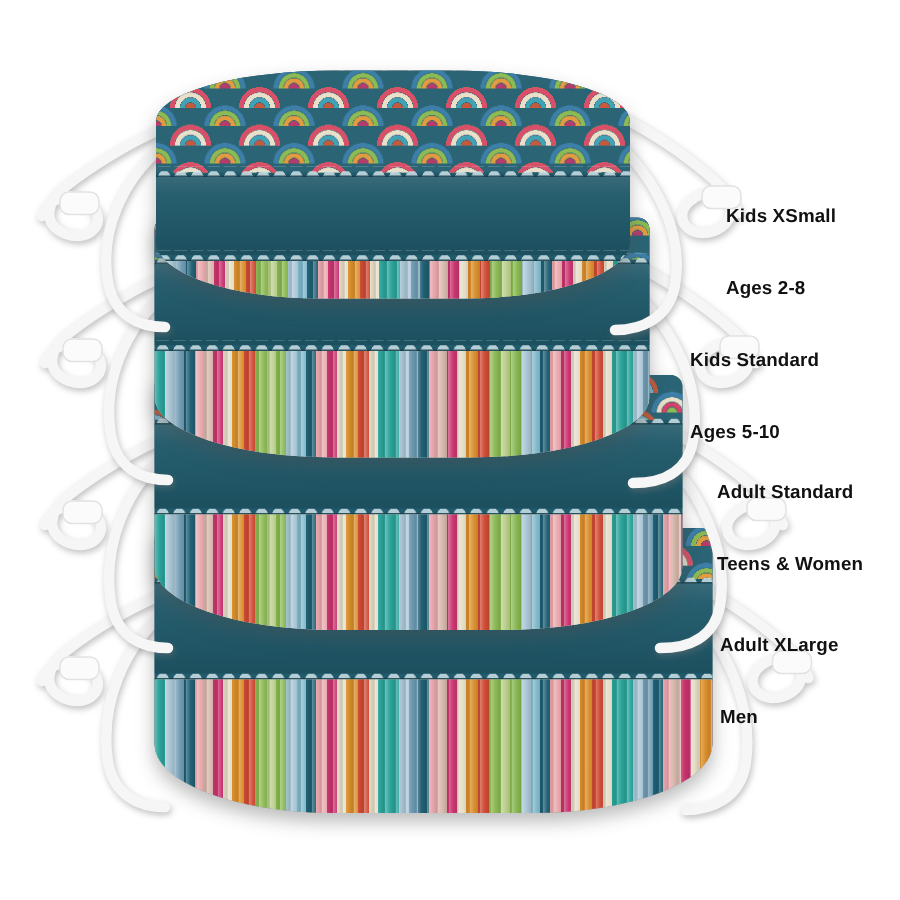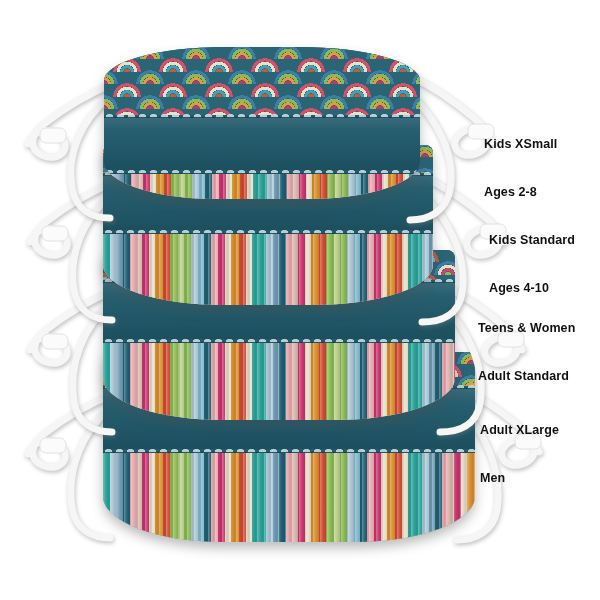--- a/index.html
+++ b/index.html
@@ -284,28 +284,28 @@
       <div class="seam" style="top:126px;"></div>
       <div class="fab stripes" style="top:127px;height:40px;"></div>
     </div>
   </div>
 
   <div class="label" style="left:484px;top:104px;">
     <div>Kids XSmall</div>
     <div>Ages 2-8</div>
   </div>
 
-  <div class="label" style="left:489px;top:200px;">
+  <div class="label" style="left:460px;top:200px;">
     <div>Kids Standard</div>
-    <div>Ages 4-10</div>
+    <div>Ages 5-10</div>
   </div>
 
   <div class="label" style="left:478px;top:288px;">
+    <div>Adult Standard</div>
     <div>Teens &amp; Women</div>
-    <div>Adult Standard</div>
   </div>
 
   <div class="label" style="left:480px;top:390px;">
     <div>Adult XLarge</div>
     <div>Men</div>
   </div>
 
 </div>
 
 </body></html>

